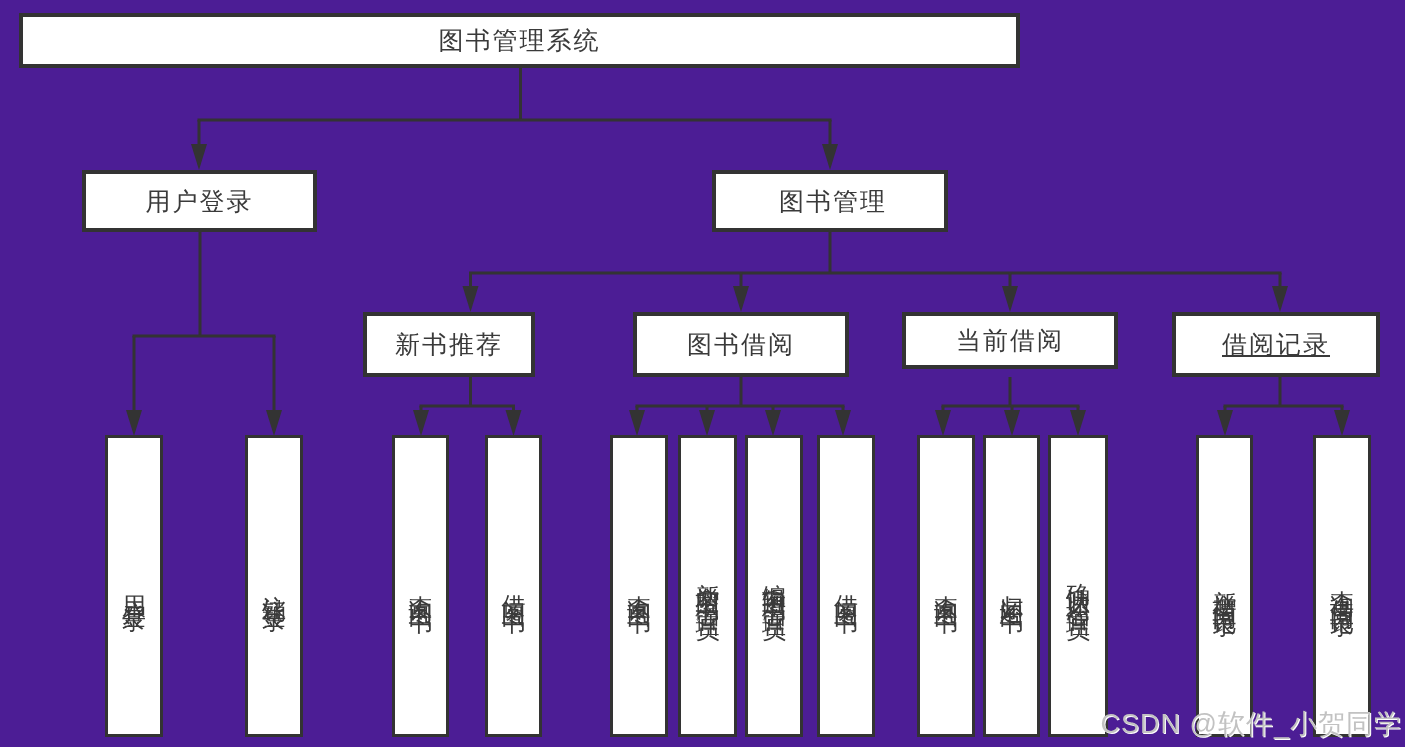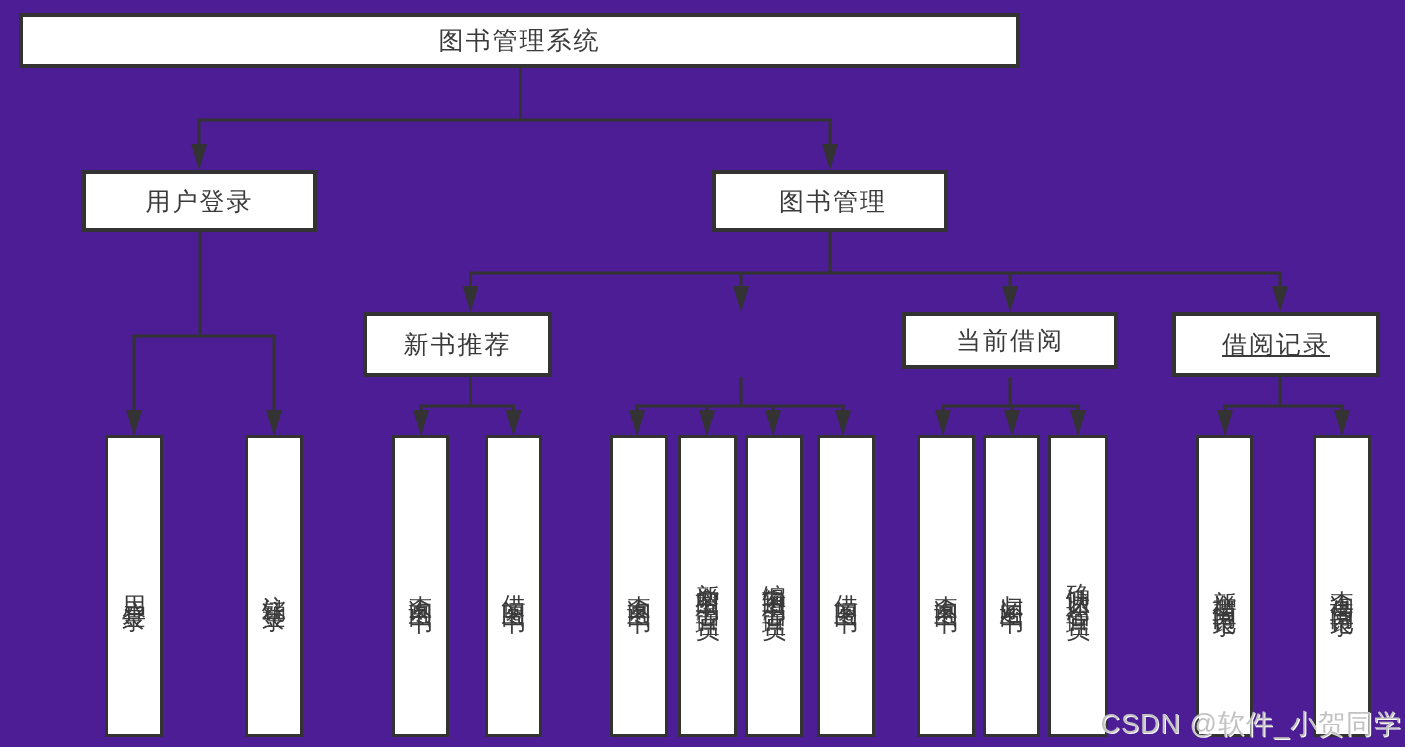--- a/index.html
+++ b/index.html
@@ -124,21 +124,22 @@
       <line x1="1342" y1="406" x2="1342" y2="424"></line>
       <polygon points="1334,410 1350,410 1342,436" stroke="none"></polygon>
     </g>
   </svg>
 
   <div class="box h-box" style="left:19px; top:13px; width:1001px; height:55px;">图书管理系统</div>
 
   <div class="box h-box" style="left:82px; top:170px; width:235px; height:62px;">用户登录</div>
   <div class="box h-box" style="left:712px; top:170px; width:236px; height:62px;padding-left:6px;">图书管理</div>
 
-  <div class="box h-box" style="left:363px; top:312px; width:189px; height:65px;">新书推荐</div>
+  <div class="box h-box" style="left:363px; top:312px; width:172px; height:65px;">新书推荐</div>
+  <div class="box h-box" style="left:633px; top:312px; width:216px; height:65px;">图书借阅</div>
   <div class="box h-box" style="left:902px; top:312px; width:216px; height:57px;">当前借阅</div>
   <div class="box h-box" style="left:1172px; top:312px; width:208px; height:65px;text-decoration:underline;">借阅记录</div>
 
   <div class="box v-box" style="left:105px; top:435px; width:58px; height:302px;">用户登录</div>
   <div class="box v-box" style="left:245px; top:435px; width:58px; height:302px;">注销登录</div>
 
   <div class="box v-box" style="left:392px; top:435px; width:57px; height:302px;">查询图书</div>
   <div class="box v-box" style="left:485px; top:435px; width:57px; height:302px;">借阅图书</div>
 
   <div class="box v-box" style="left:610px; top:435px; width:58px; height:302px;">查询图书</div>

